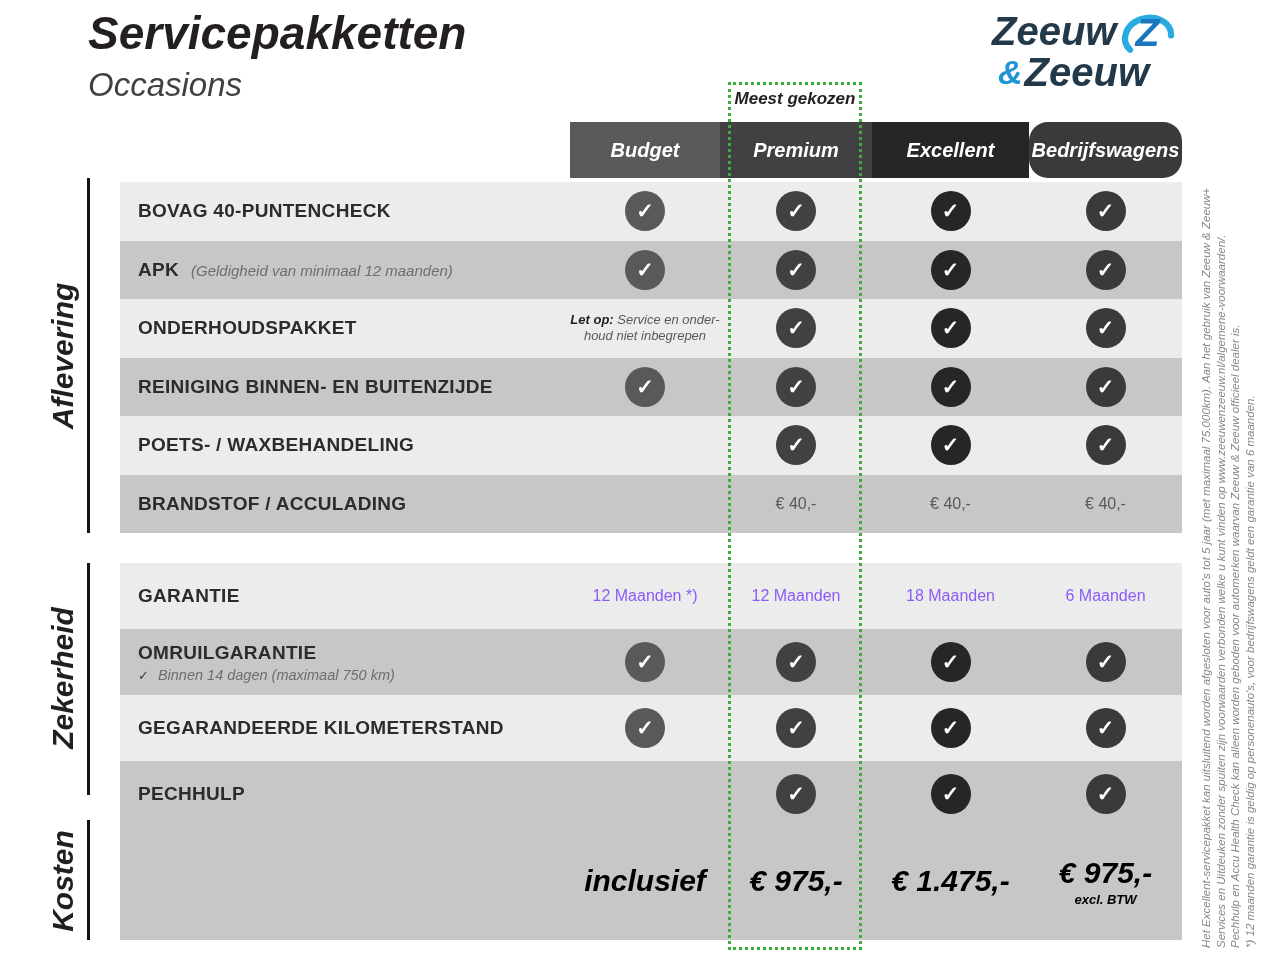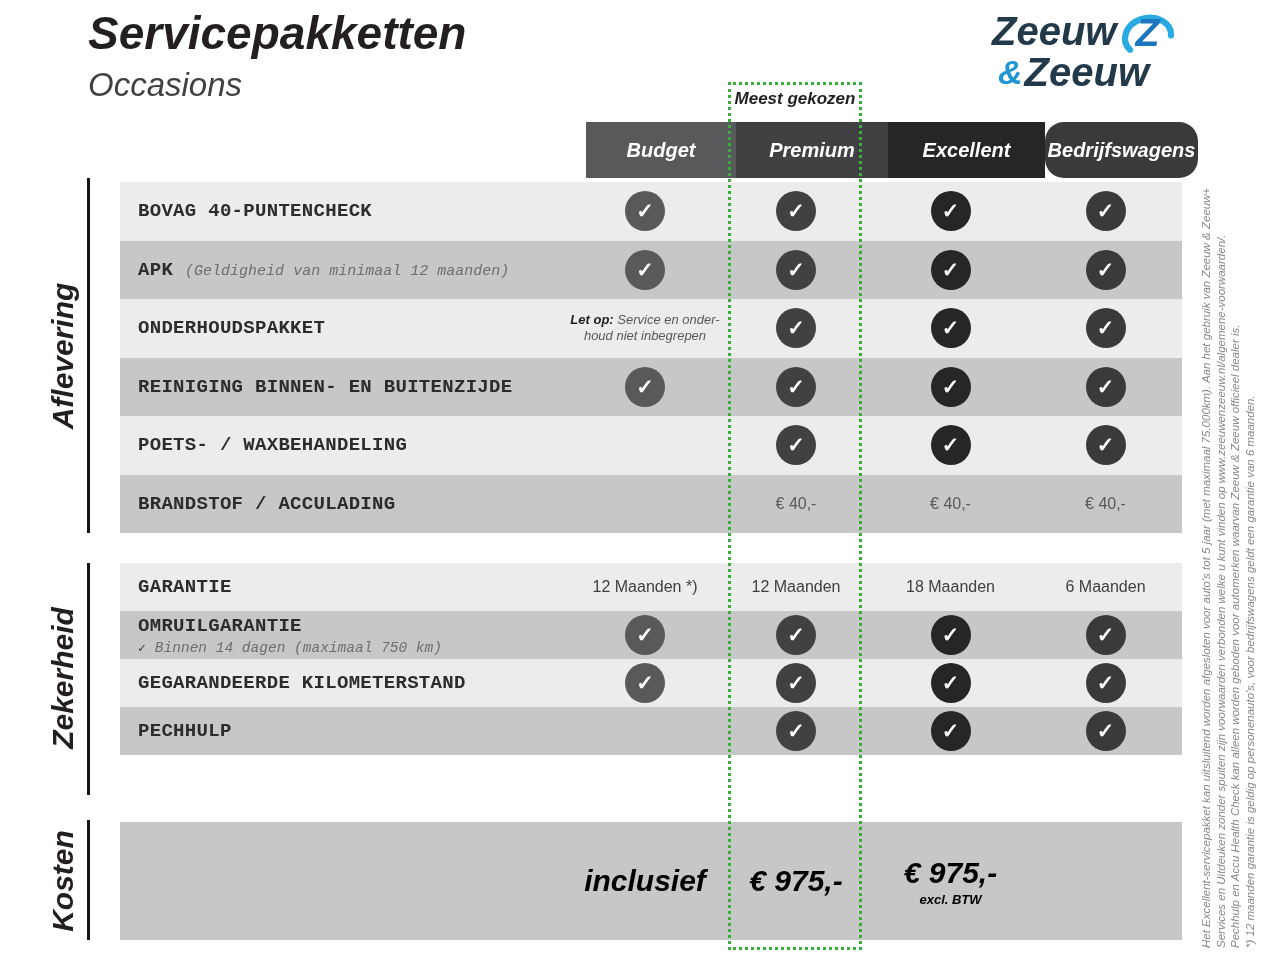--- a/index.html
+++ b/index.html
@@ -12,44 +12,44 @@
 
   
   .logo{position:absolute;left:992px;top:6px;width:200px;line-height:1.0;}
   .logo-line{display:flex;align-items:center;font-size:40px;font-weight:bold;font-style:italic;color:#22394a;}
   .logo-line2{margin-top:-4px;margin-left:6px;}
   .logo .amp{color:#2095d3;font-size:34px;margin-right:2px;}
   .z-icon{width:58px;height:50px;margin-left:2px;}
 
   
   .col-headers{position:absolute;left:570px;top:122px;width:602px;height:56px;display:grid;
-               grid-template-columns:150px 152px 157px 153px;margin-left:16px;}
+               grid-template-columns:150px 152px 157px 153px;}
   .col-head{display:flex;align-items:center;justify-content:center;color:#fff;
             font-size:20px;font-weight:bold;font-style:italic;}
 
   
   .rows{position:absolute;left:120px;width:1062px;}
   .rows-aflevering{top:182px;}
   .rows-zekerheid{top:563px;}
   .row{display:grid;grid-template-columns:450px 150px 152px 157px 153px;align-items:center;}
   .rows-aflevering .row{height:58.5px;}
-  .rows-zekerheid .row{height:48px;}
+  .rows-zekerheid .row{height:66px;}
   .row.light{background:#ececec;}
   .row.dark{background:#c7c7c8;}
-  .row-label{padding-left:18px;font-family:Liberation Mono, monospace;}
+  .row-label{padding-left:18px;}
   .label-main{font-size:19px;font-weight:600;color:#2d2c2b;letter-spacing:.3px;}
   .label-sub-inline{font-size:15px;font-style:italic;color:#6d6e70;margin-left:12px;font-weight:normal;}
   .label-sub-block{font-size:14.5px;font-style:italic;color:#6d6e70;margin-top:3px;}
   .label-sub-block .subcheck{font-style:normal;color:#3a3a3c;font-size:13px;margin-right:9px;}
   .cell{text-align:center;}
   .check-circle{width:40px;height:40px;border-radius:50%;margin:0 auto;display:flex;
                 align-items:center;justify-content:center;color:#fff;font-size:21px;font-weight:bold;}
   .cell-text{font-size:16px;}
   .cell-text.money{color:#58595b;}
-  .cell-text.duration{color:#404040;}
+  .cell-text.duration{color:#8b5cf6;}
   .note{font-size:13px;font-style:italic;color:#58595b;line-height:1.25;text-align:center;}
   .note b{color:#231f20;}
 
   
   .kosten-block{position:absolute;left:120px;top:822px;width:1062px;height:118px;background:#c7c7c8;
                 display:grid;grid-template-columns:450px 150px 152px 157px 153px;align-items:center;}
   .price{display:flex;flex-direction:column;align-items:center;}
   .price-text{font-size:30px;font-weight:bold;font-style:italic;color:#000;}
   .price-sub{font-size:13px;font-weight:bold;font-style:italic;color:#000;margin-top:2px;}
 
@@ -243,20 +243,25 @@
           <span class="price-text">inclusief</span>
         </div>
       </div>
       <div class="cell">
         <div class="price">
           <span class="price-text">€ 975,-</span>
         </div>
       </div>
       <div class="cell">
         <div class="price">
+          <span class="price-text">€ 1.475,-</span>
+        </div>
+      </div>
+      <div class="cell">
+        <div class="price">
           <span class="price-text">€ 975,-</span>
           <span class="price-sub">excl. BTW</span>
         </div>
       </div>
     </div>
 
   <div class="side-label" style="left:63px;top:356px;">Aflevering</div>
   <div class="side-label" style="left:63px;top:678px;">Zekerheid</div>
   <div class="side-label" style="left:63px;top:881px;">Kosten</div>
   <div class="rule rule-1"></div>

